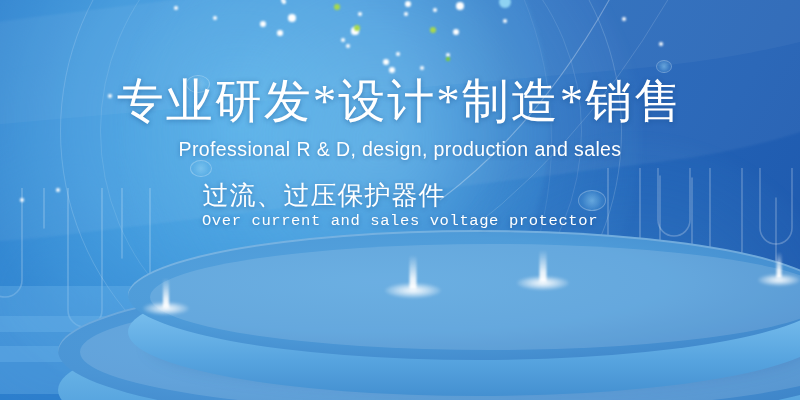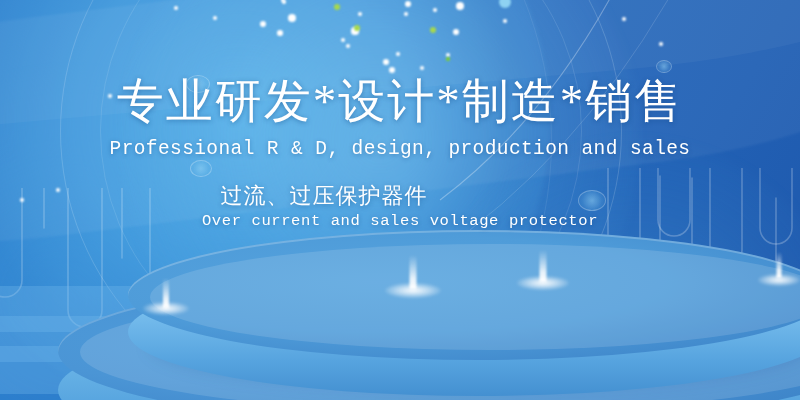--- a/index.html
+++ b/index.html
@@ -229,33 +229,33 @@
     font-size: 47px;
     line-height: 58px;
     letter-spacing: 2px;
     color: #ffffff;
     white-space: nowrap;
     text-shadow: 0 1px 5px rgba(12,62,124,0.45);
   }
   .title-en {
     position: absolute;
     left: 0; top: 136px; width: 800px;
-    font-family: Liberation Mono, monospace;
+    font-family: Liberation Sans, sans-serif;
     font-size: 19.5px;
     line-height: 26px;
     letter-spacing: 0.4px;
     color: #ffffff;
     white-space: nowrap;
     text-shadow: 0 1px 4px rgba(12,62,124,0.40);
   }
   .sub-cn {
     position: absolute;
     left: 0; top: 176px; width: 648px;
     font-family: "Liberation Serif", "DejaVu Serif", serif;
-    font-size: 22px;
+    font-size: 26px;
     line-height: 40px;
     letter-spacing: 1px;
     color: #ffffff;
     white-space: nowrap;
     text-shadow: 0 1px 5px rgba(12,62,124,0.45);
   }
   .sub-en {
     position: absolute;
     left: 0; top: 210px; width: 800px;
     font-family: "Liberation Mono", "DejaVu Sans Mono", monospace;

